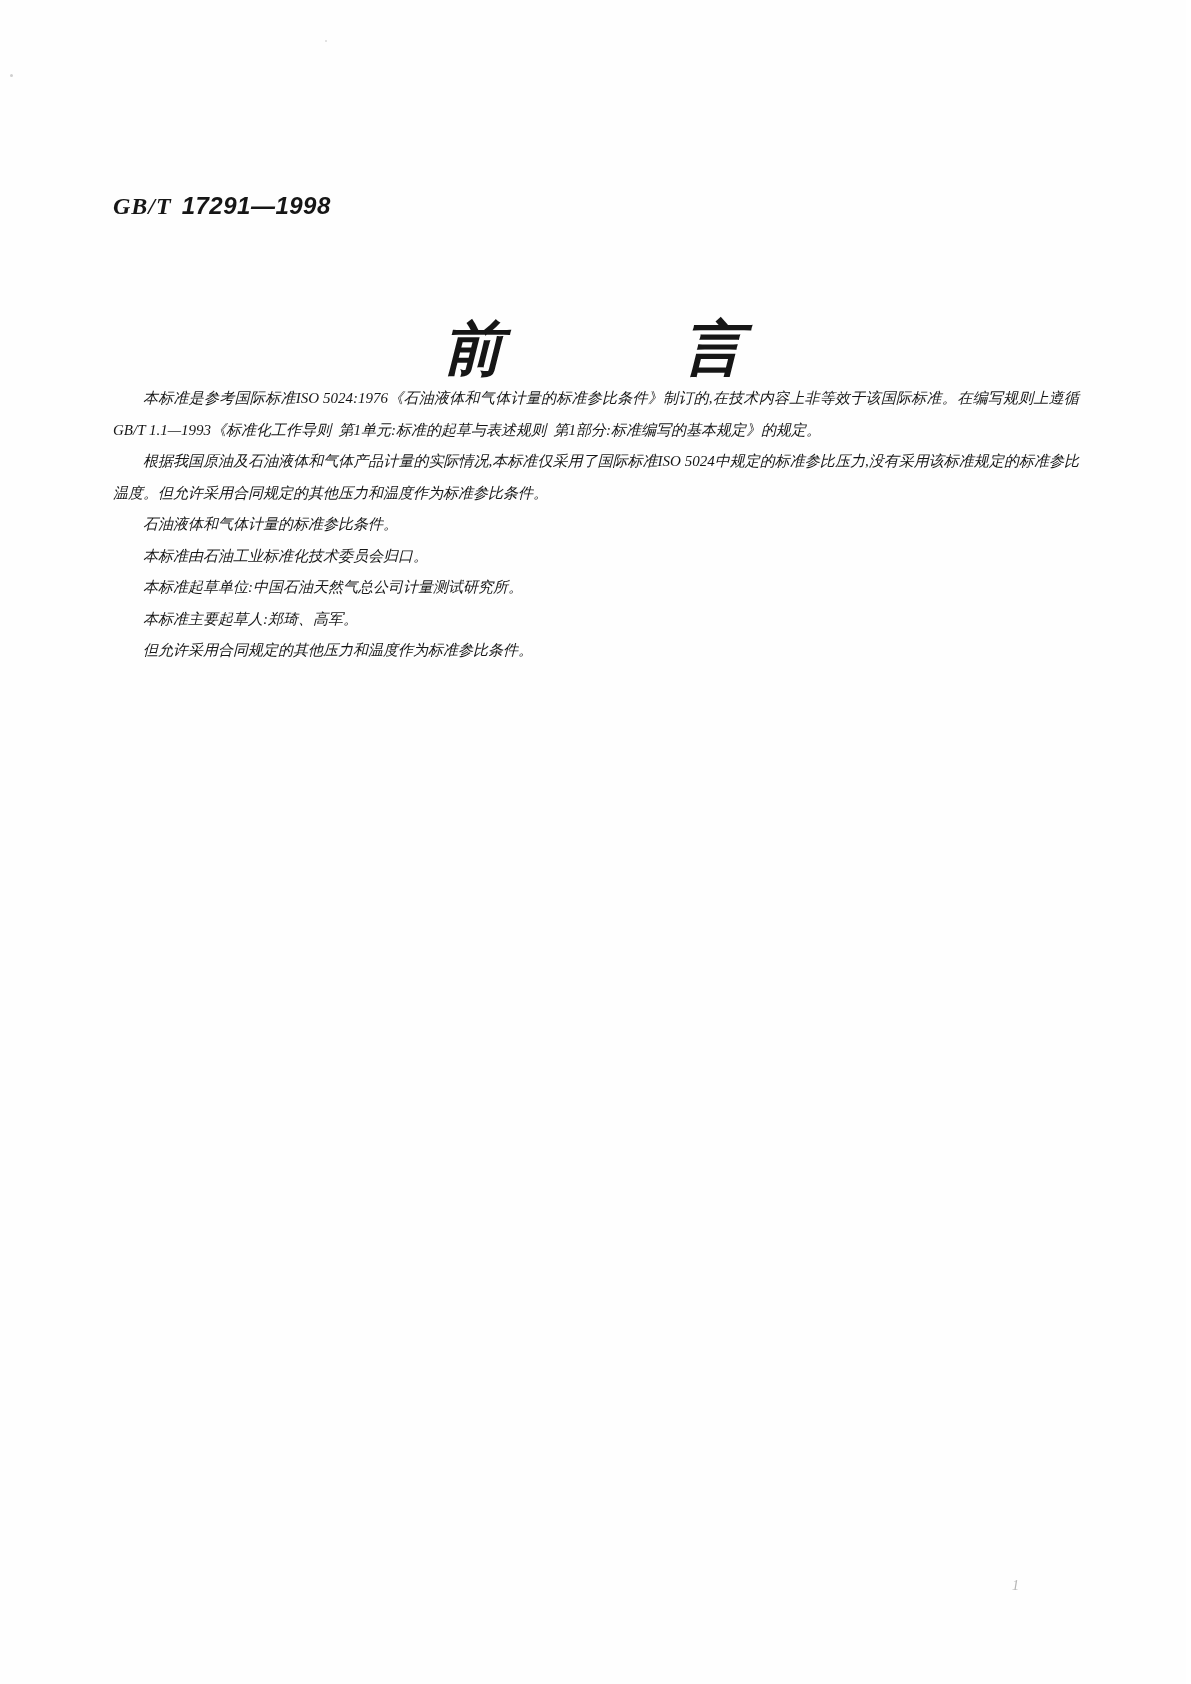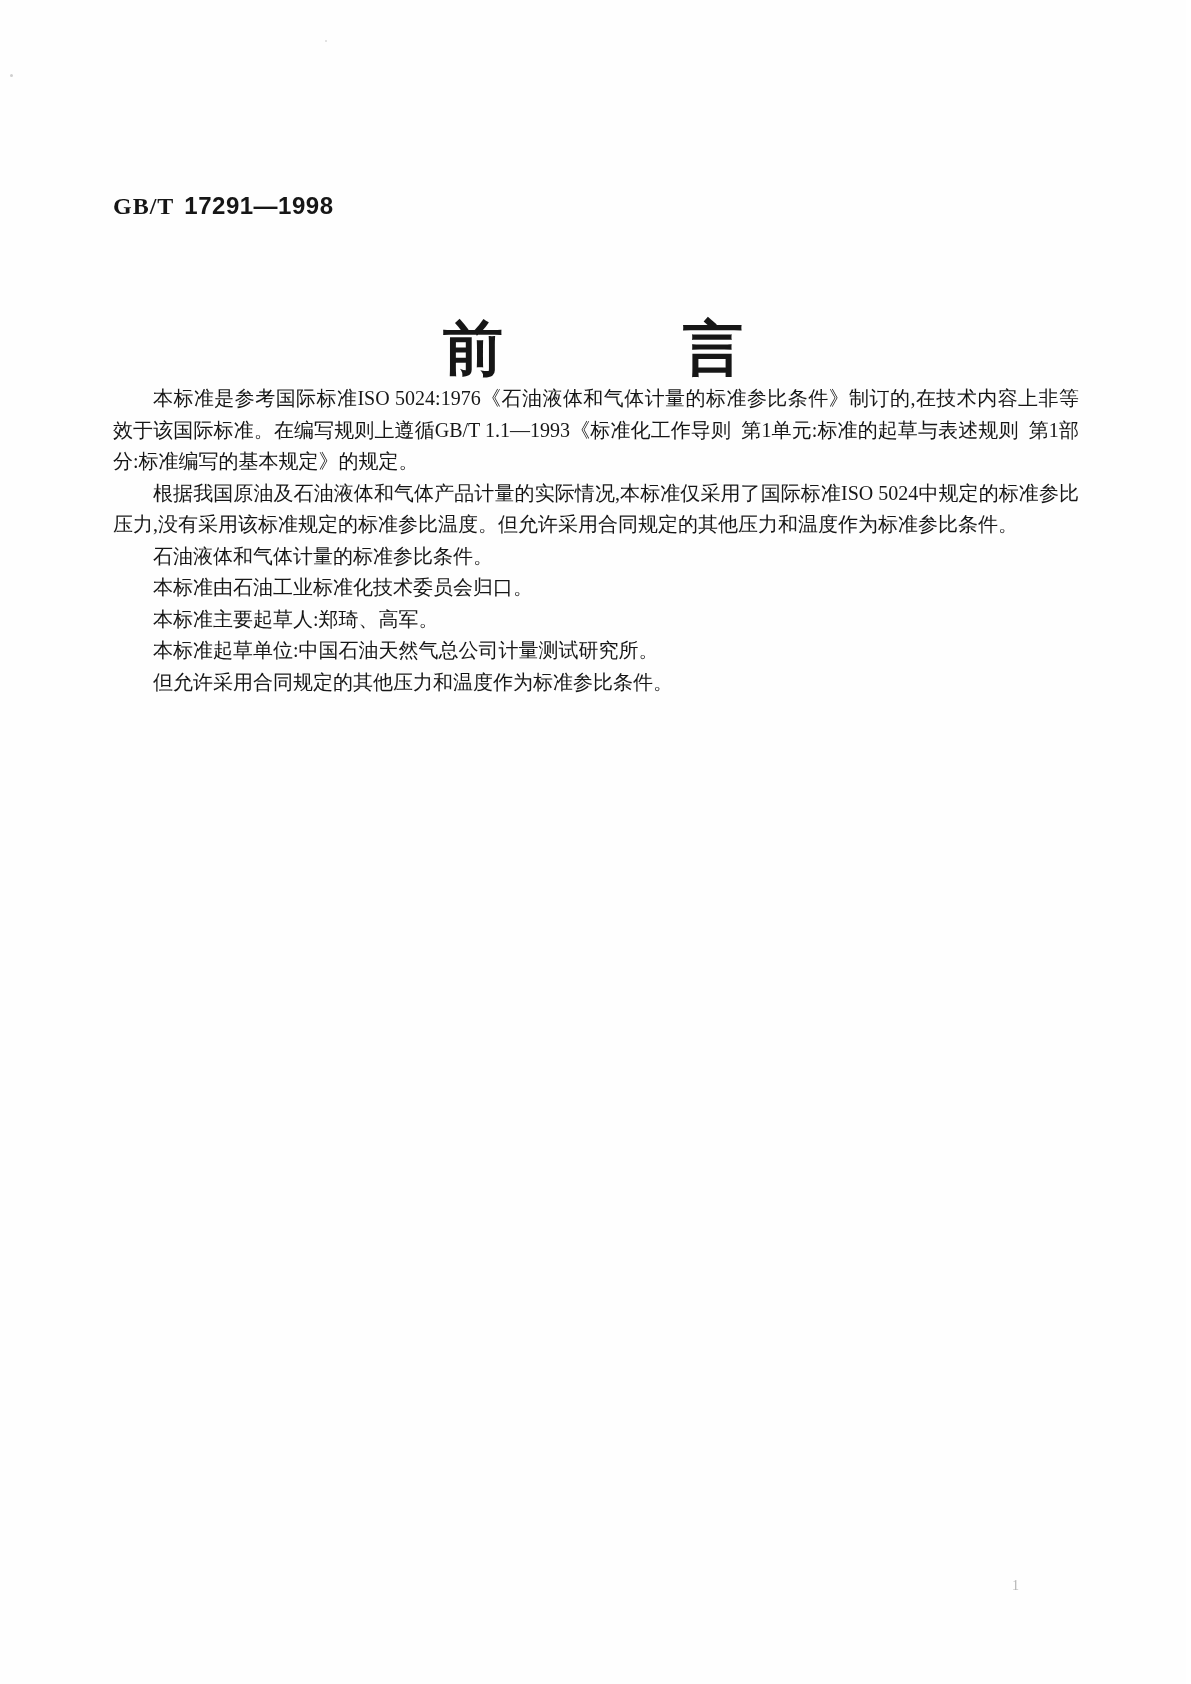--- a/index.html
+++ b/index.html
@@ -8,20 +8,21 @@
     background: #ffffff;
   }
   .page {
     position: relative;
     width: 1186px;
     height: 1684px;
     background: #fefefe;
     overflow: hidden;
     font-family: "Liberation Serif", serif;
     color: #161616;
+    font-style: italic;
   }
   .doc-header {
     position: absolute;
     left: 113px;
     top: 192px;
     font-size: 24px;
     font-weight: bold;
     letter-spacing: 1px;
     white-space: nowrap;
   }
@@ -47,21 +48,21 @@
     letter-spacing: 0;
   }
   .doc-title .title-char-left {
     margin-right: 180px;
   }
   .doc-body {
     position: absolute;
     left: 113px;
     top: 383px;
     width: 966px;
-    font-size: 20px;
+    font-size: 15px;
     line-height: 31.5px;
     text-align: justify;
   }
   .doc-body p {
     margin: 0;
     padding: 0;
     text-indent: 2em;
   }
   .doc-body p.single-line {
     text-align: left;
@@ -107,20 +108,20 @@
 
   <h1 class="doc-title">
     <span class="title-char-left">前</span><span class="title-char-right">言</span>
   </h1>
 
   <div class="doc-body">
     <p>本标准是参考国际标准ISO 5024:1976《石油液体和气体计量的标准参比条件》制订的,在技术内容上非等效于该国际标准。在编写规则上遵循GB/T 1.1—1993《标准化工作导则&nbsp;&nbsp;第1单元:标准的起草与表述规则&nbsp;&nbsp;第1部分:标准编写的基本规定》的规定。</p>
     <p>根据我国原油及石油液体和气体产品计量的实际情况,本标准仅采用了国际标准ISO 5024中规定的标准参比压力,没有采用该标准规定的标准参比温度。但允许采用合同规定的其他压力和温度作为标准参比条件。</p>
     <p class="single-line">石油液体和气体计量的标准参比条件。</p>
     <p class="single-line">本标准由石油工业标准化技术委员会归口。</p>
+    <p class="single-line">本标准起草单位:中国石油天然气总公司计量测试研究所。</p>
     <p class="single-line">本标准主要起草人:郑琦、高军。</p>
-    <p class="single-line">本标准起草单位:中国石油天然气总公司计量测试研究所。</p>
     <p class="single-line">但允许采用合同规定的其他压力和温度作为标准参比条件。</p>
   </div>
 
   <div class="page-mark">1</div>
 
 </div>
 
 </body></html>

